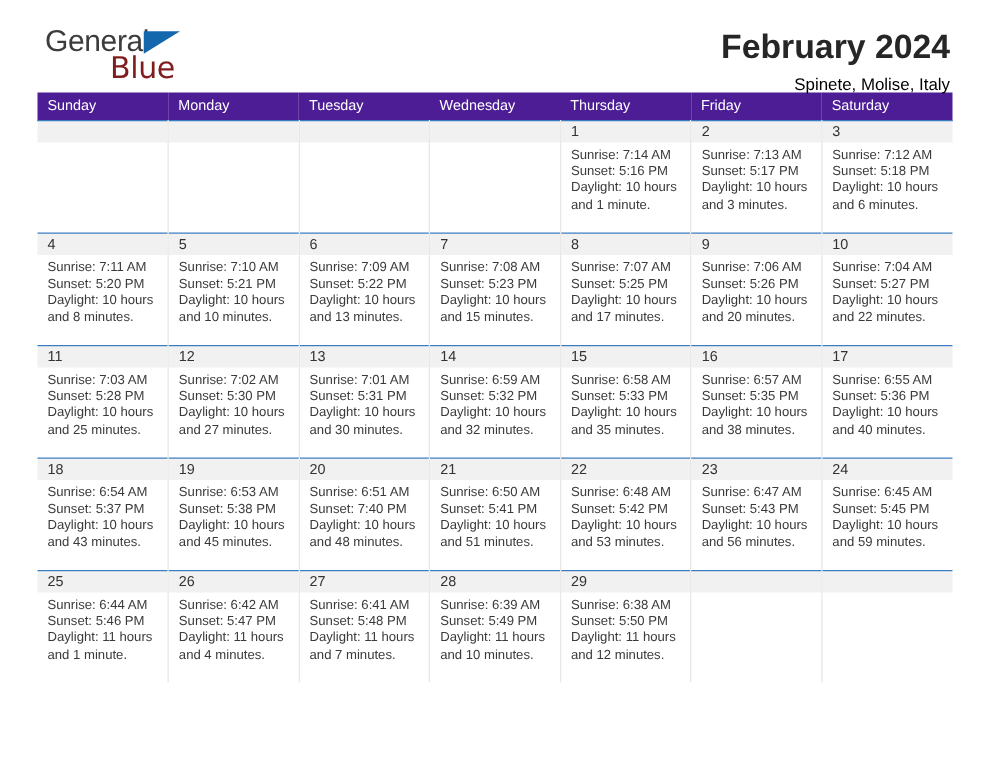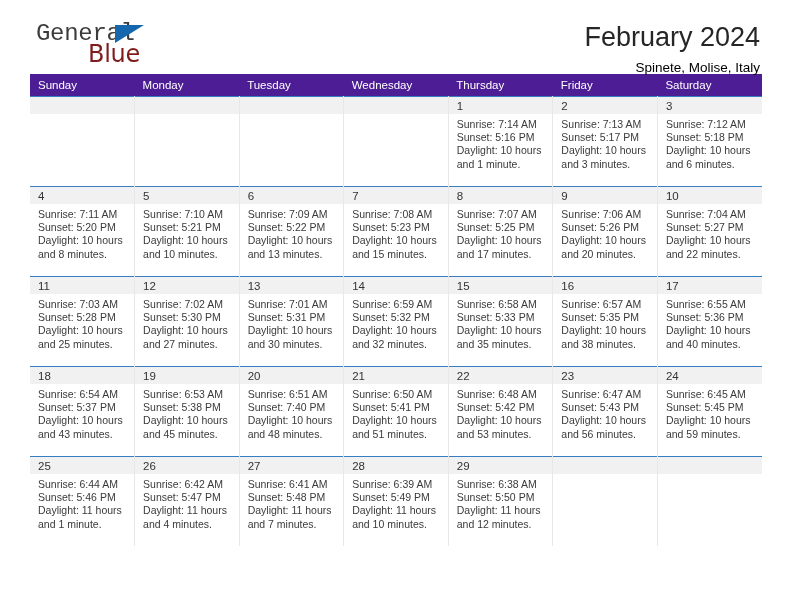--- a/index.html
+++ b/index.html
@@ -38,21 +38,21 @@
     line-height: 1;
     user-select: none;
   }
   .logo-general {
     position: absolute;
     left: 6px;
     top: 0px;
     font-size: 24px;
     letter-spacing: -0.3px;
     color: #3c3c3c;
-    font-family: Liberation Mono, monospace;
+    font-family: Liberation Sans, sans-serif;
   }
   .logo-blue {
     position: absolute;
     left: 58px;
     top: 20px;
     font-size: 24px;
     letter-spacing: -0.3px;
     color: #7f1d1d;
     font-family: "DejaVu Sans", sans-serif;
   }
@@ -66,21 +66,21 @@
     border-bottom: 18px solid transparent;
   }
 
   .titles {
     text-align: right;
     padding-right: 2px;
   }
   .cal-title {
     font-size: 27px;
     color: #262626;
-    font-weight: normal;
+    font-weight: bold;
     line-height: 30px;
     letter-spacing: 0px;
   }
   .cal-subtitle {
     font-size: 13.5px;
     color: #000000;
     line-height: 20px;
     margin-top: 6px;
   }
 

